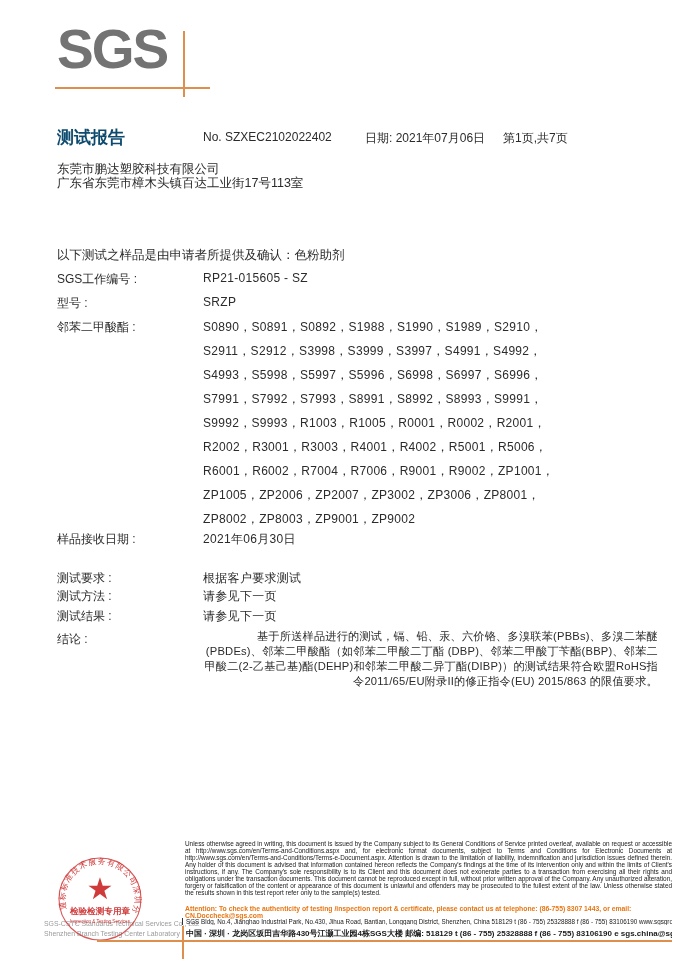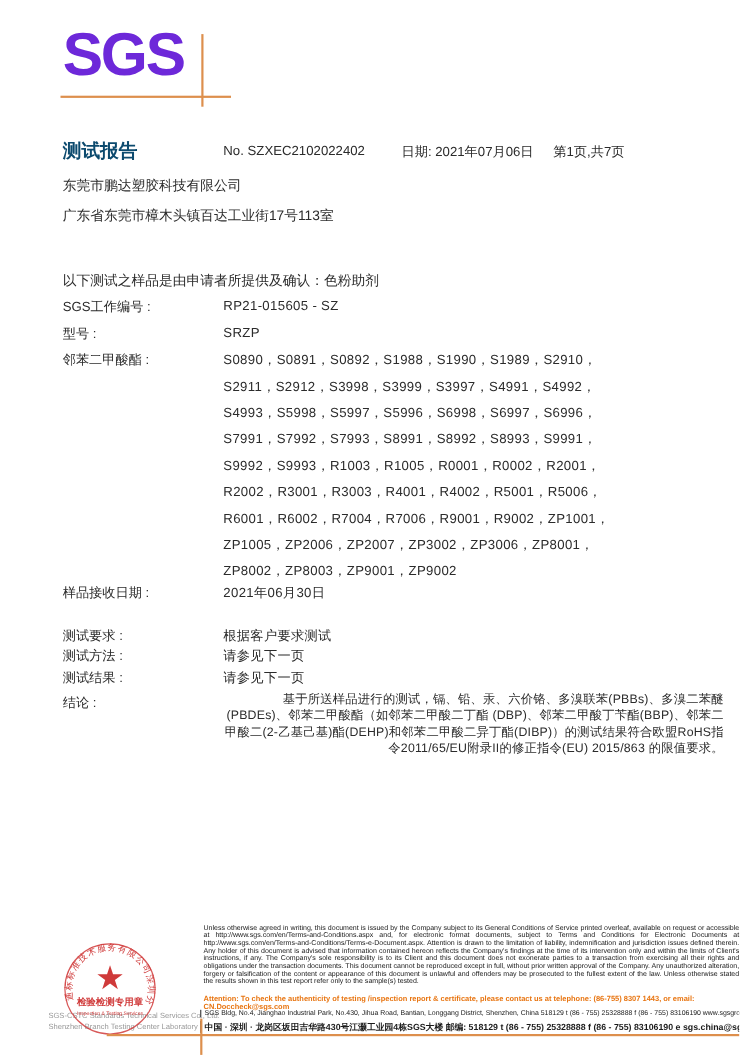--- a/index.html
+++ b/index.html
@@ -2,32 +2,32 @@
 <html><head>
 <meta charset="utf-8">
 <style>
   * { margin:0; padding:0; box-sizing:border-box; }
   html,body { background:#ffffff; }
   body { font-family:"Liberation Sans", sans-serif; color:#2b2b2b; }
   .page { position:relative; width:677px; height:959px; background:#fff; overflow:hidden; }
 
   
   .logo-text { position:absolute; left:57px; top:22px; font-size:55px; font-weight:800;
-               letter-spacing:-2px; color:#6d28d9; line-height:1; }
+               letter-spacing:-2px; color:#737373; line-height:1; }
   .logo-hline { position:absolute; left:55px; top:87px; width:155px; height:2px; background:#dd8f4d; }
   .logo-vline { position:absolute; left:183px; top:31px; width:2px; height:66px; background:#dd8f4d; }
 
   
   .report-title { position:absolute; left:57px; top:126px; font-size:17px; font-weight:700; color:#0c4a6e; }
   .report-no   { position:absolute; left:203px; top:130px; font-size:12px; }
   .report-date { position:absolute; left:365px; top:130px; font-size:12px; }
   .report-page { position:absolute; left:503px; top:130px; font-size:12px; }
 
   .company   { position:absolute; left:57px; top:161px; font-size:12.5px; }
-  .address   { position:absolute; left:57px; top:188px; font-size:12.5px; }
+  .address   { position:absolute; left:57px; top:175px; font-size:12.5px; }
   .statement { position:absolute; left:57px; top:247px; font-size:12.5px; }
 
   .row  { position:absolute; left:57px; width:612px; font-size:12px; }
   .row .lbl { display:inline-block; }
   .row .val { position:absolute; left:146px; letter-spacing:0.3px; }
   .concl-lbl { position:absolute; left:57px; top:631px; font-size:12px; }
   .concl-val { position:absolute; left:203px; top:629px; width:455px; font-size:11.2px;
                line-height:14.9px; letter-spacing:0.2px; text-align:right; }
 
   

